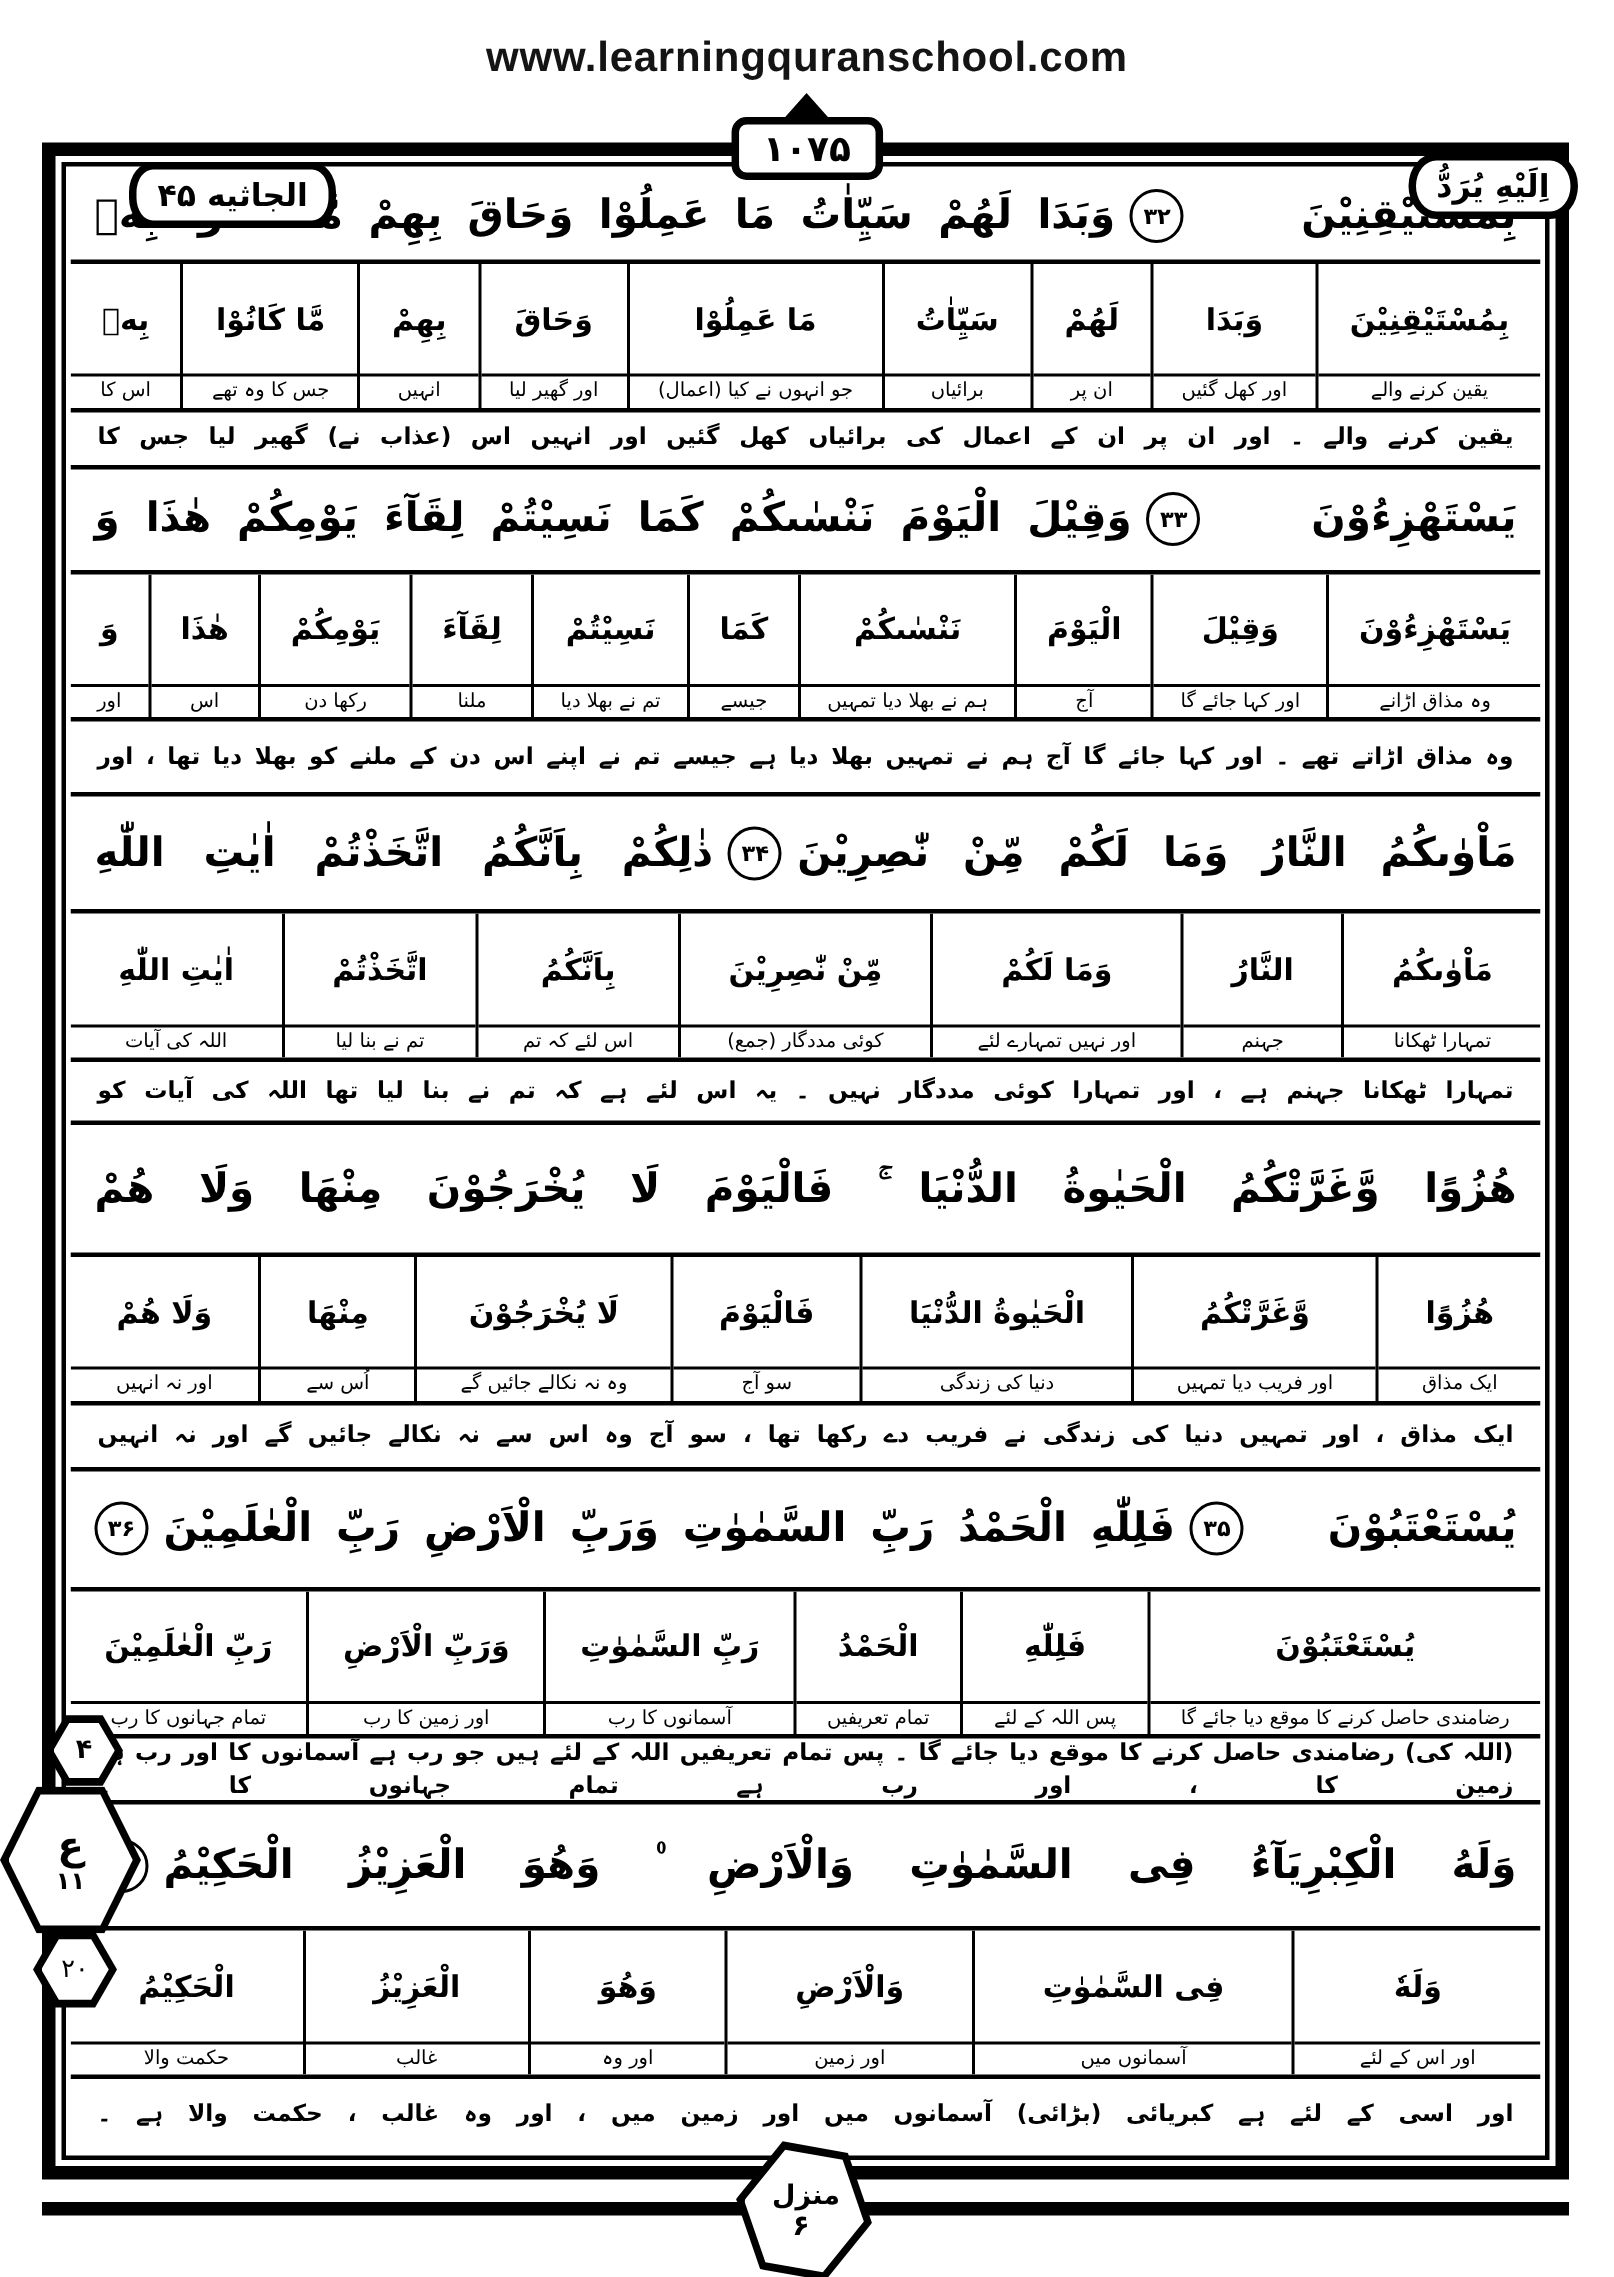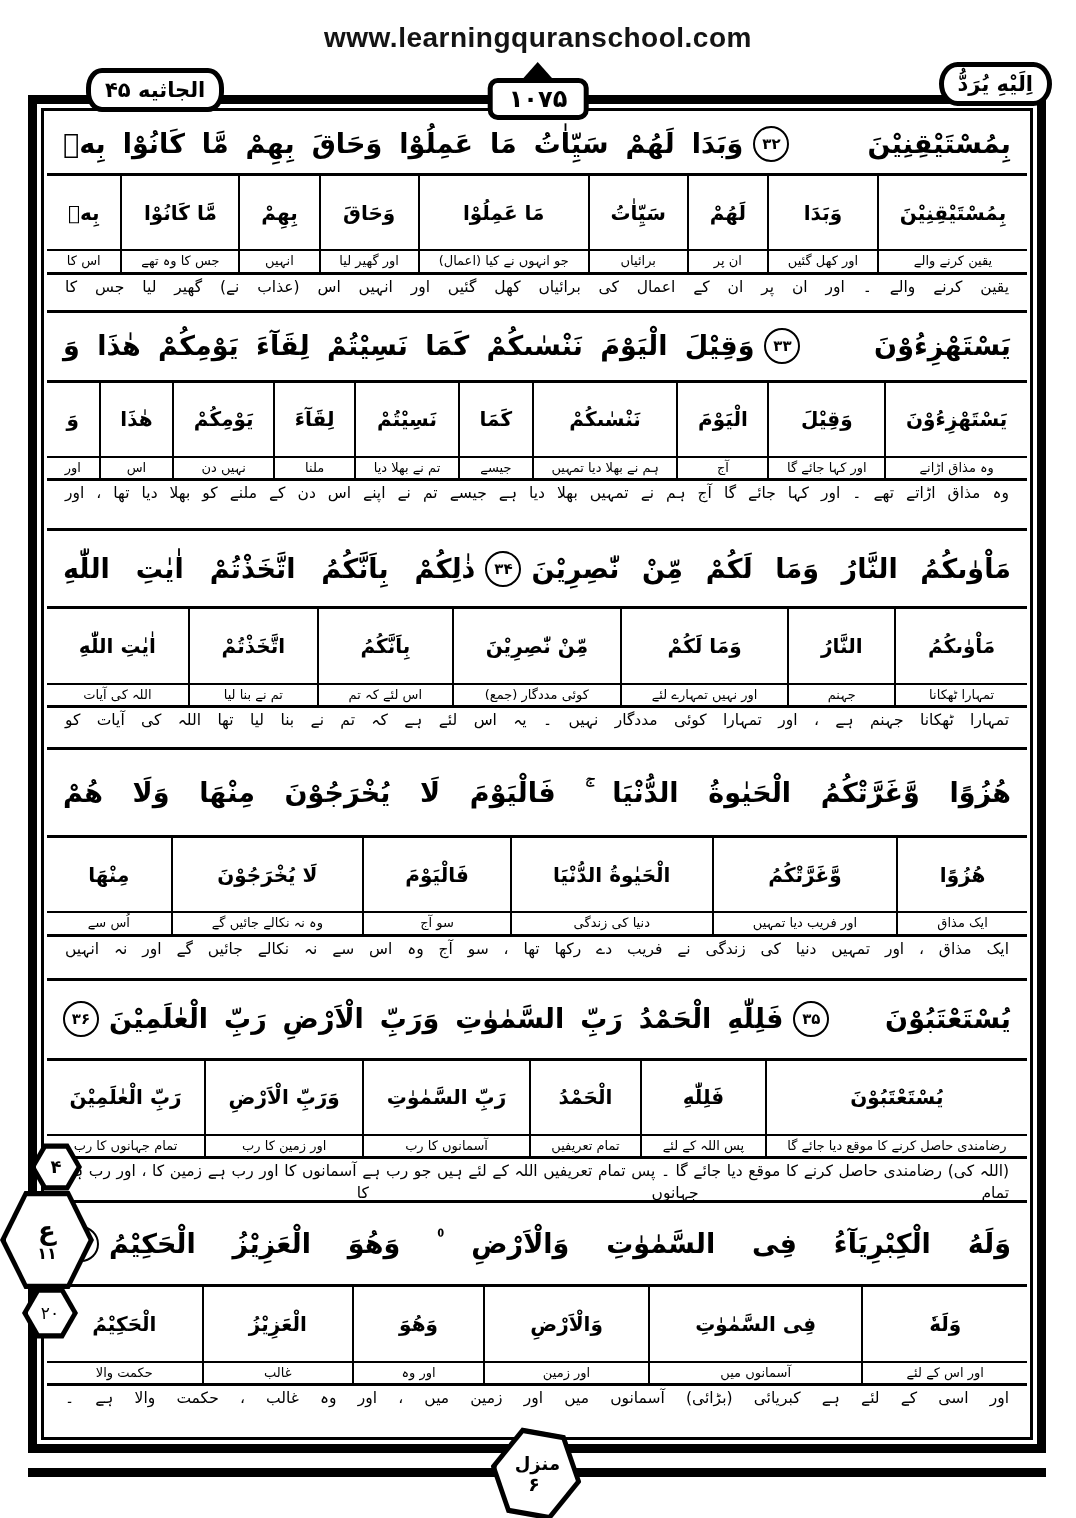--- a/index.html
+++ b/index.html
@@ -11,21 +11,21 @@
     font-family:"Liberation Sans",sans-serif;font-size:28px;font-weight:600;letter-spacing:.5px;color:#141414;}
 
   
   .frame{position:absolute;left:28px;top:95px;width:1018px;height:1358px;
     border:9px solid #000;box-sizing:border-box;background:#fff;}
   .frame2{position:absolute;left:4px;top:4px;right:4px;bottom:4px;border:3px solid #000;}
   .content{position:absolute;left:3px;top:3px;right:3px;bottom:3px;display:flex;flex-direction:column;overflow:hidden;}
 
   
   .tab{position:absolute;z-index:5;background:#fff;border:5px solid #000;border-radius:16px/20px;
-    box-shadow:0 0 0 2px #fff inset;padding:5px 14px;font-size:21px;font-weight:bold;direction:rtl;white-space:nowrap;}
+    box-shadow:0 0 0 2px #fff inset;padding:5px 14px;font-size:21px;font-weight:bold;direction:rtl;white-space:nowrap;margin-top:40px;}
   .tab-left{left:86px;top:68px;}
   .tab-right{right:24px;top:62px;border-radius:22px/26px;}
   .pagenum{position:absolute;z-index:5;left:50%;top:78px;transform:translateX(-50%);
     background:#fff;border:5px solid #000;border-radius:10px;padding:2px 16px;
     font-size:24px;font-weight:bold;direction:rtl;}
   .pagenum .peak{position:absolute;left:50%;top:-21px;transform:translateX(-50%);width:0;height:0;
     border-left:16px solid transparent;border-right:16px solid transparent;border-bottom:18px solid #000;}
 
   
   .row{border-bottom:3px solid #000;box-sizing:border-box;flex:0 0 auto;}
@@ -38,21 +38,21 @@
     font-size:15px;font-weight:bold;}
 
   .wtable{display:flex;flex-direction:row;direction:rtl;flex:1 1 auto;overflow:hidden;}
   .wcell{flex:1 1 auto;display:flex;flex-direction:column;border-left:2.5px solid #000;min-width:0;}
   .wcell:last-child{border-left:none;}
   .war{height:46%;display:flex;align-items:center;justify-content:center;
     border-bottom:2.5px solid #000;font-size:20px;font-weight:bold;padding:18px 6px;white-space:nowrap;overflow:hidden;}
   .wur{flex:1;display:flex;align-items:center;justify-content:center;
     font-size:13px;padding:2px 4px;text-align:center;line-height:1.25;}
 
-  .trans{display:flex;align-items:flex-start;direction:rtl;padding:2px 18px;overflow:hidden;}
+  .trans{display:flex;align-items:center;direction:rtl;padding:2px 18px;overflow:hidden;font-weight:bold;}
   .trans span{display:block;width:100%;font-size:15.5px;line-height:1.4;
     text-align:justify;text-align-last:justify;}
 
   
   .hex{position:absolute;z-index:6;display:flex;align-items:center;justify-content:center;
     background:#000;clip-path:polygon(26% 3%,74% 3%,100% 50%,74% 97%,26% 97%,0% 50%);}
   .hex-in{width:calc(100% - 11px);height:calc(100% - 11px);background:#fff;
     clip-path:polygon(26% 3%,74% 3%,100% 50%,74% 97%,26% 97%,0% 50%);
     display:flex;flex-direction:column;align-items:center;justify-content:center;line-height:1;}
   .hex-ruku-surah{left:30px;top:1142px;width:52px;height:50px;}
@@ -164,21 +164,21 @@
             <div class="wcell">
               <div class="war">نَسِیْتُمْ</div>
               <div class="wur">تم نے بھلا دیا</div>
             </div>
             <div class="wcell">
               <div class="war">لِقَآءَ</div>
               <div class="wur">ملنا</div>
             </div>
             <div class="wcell">
               <div class="war">یَوْمِكُمْ</div>
-              <div class="wur">نہیں دن</div>
+              <div class="wur">رکھا دن</div>
             </div>
             <div class="wcell">
               <div class="war">هٰذَا</div>
               <div class="wur">اس</div>
             </div>
             <div class="wcell">
               <div class="war">وَ</div>
               <div class="wur">اور</div>
             </div>
           </div>
@@ -245,20 +245,24 @@
               <div class="war">فَالْیَوْمَ</div>
               <div class="wur">سو آج</div>
             </div>
             <div class="wcell">
               <div class="war">لَا یُخْرَجُوْنَ</div>
               <div class="wur">وہ نہ نکالے جائیں گے</div>
             </div>
             <div class="wcell">
               <div class="war">مِنْهَا</div>
               <div class="wur">اُس سے</div>
+            </div>
+            <div class="wcell">
+              <div class="war">وَلَا هُمْ</div>
+              <div class="wur">اور نہ انہیں</div>
             </div>
           </div>
         <div class="row trans" style="height:44px">
           <span>ایک مذاق ، اور تمہیں دنیا کی زندگی نے فریب دے رکھا تھا ، سو آج وہ اس سے نہ نکالے جائیں گے اور نہ انہیں</span>
         </div>
 
         <div class="row verse" style="height:80px">
             <span class="vseg">یُسْتَعْتَبُوْنَ</span>
             <span class="vnum">۳۵</span>
             <span class="vseg">فَلِلّٰهِ الْحَمْدُ رَبِّ السَّمٰوٰتِ وَرَبِّ الْاَرْضِ رَبِّ الْعٰلَمِیْنَ</span>

